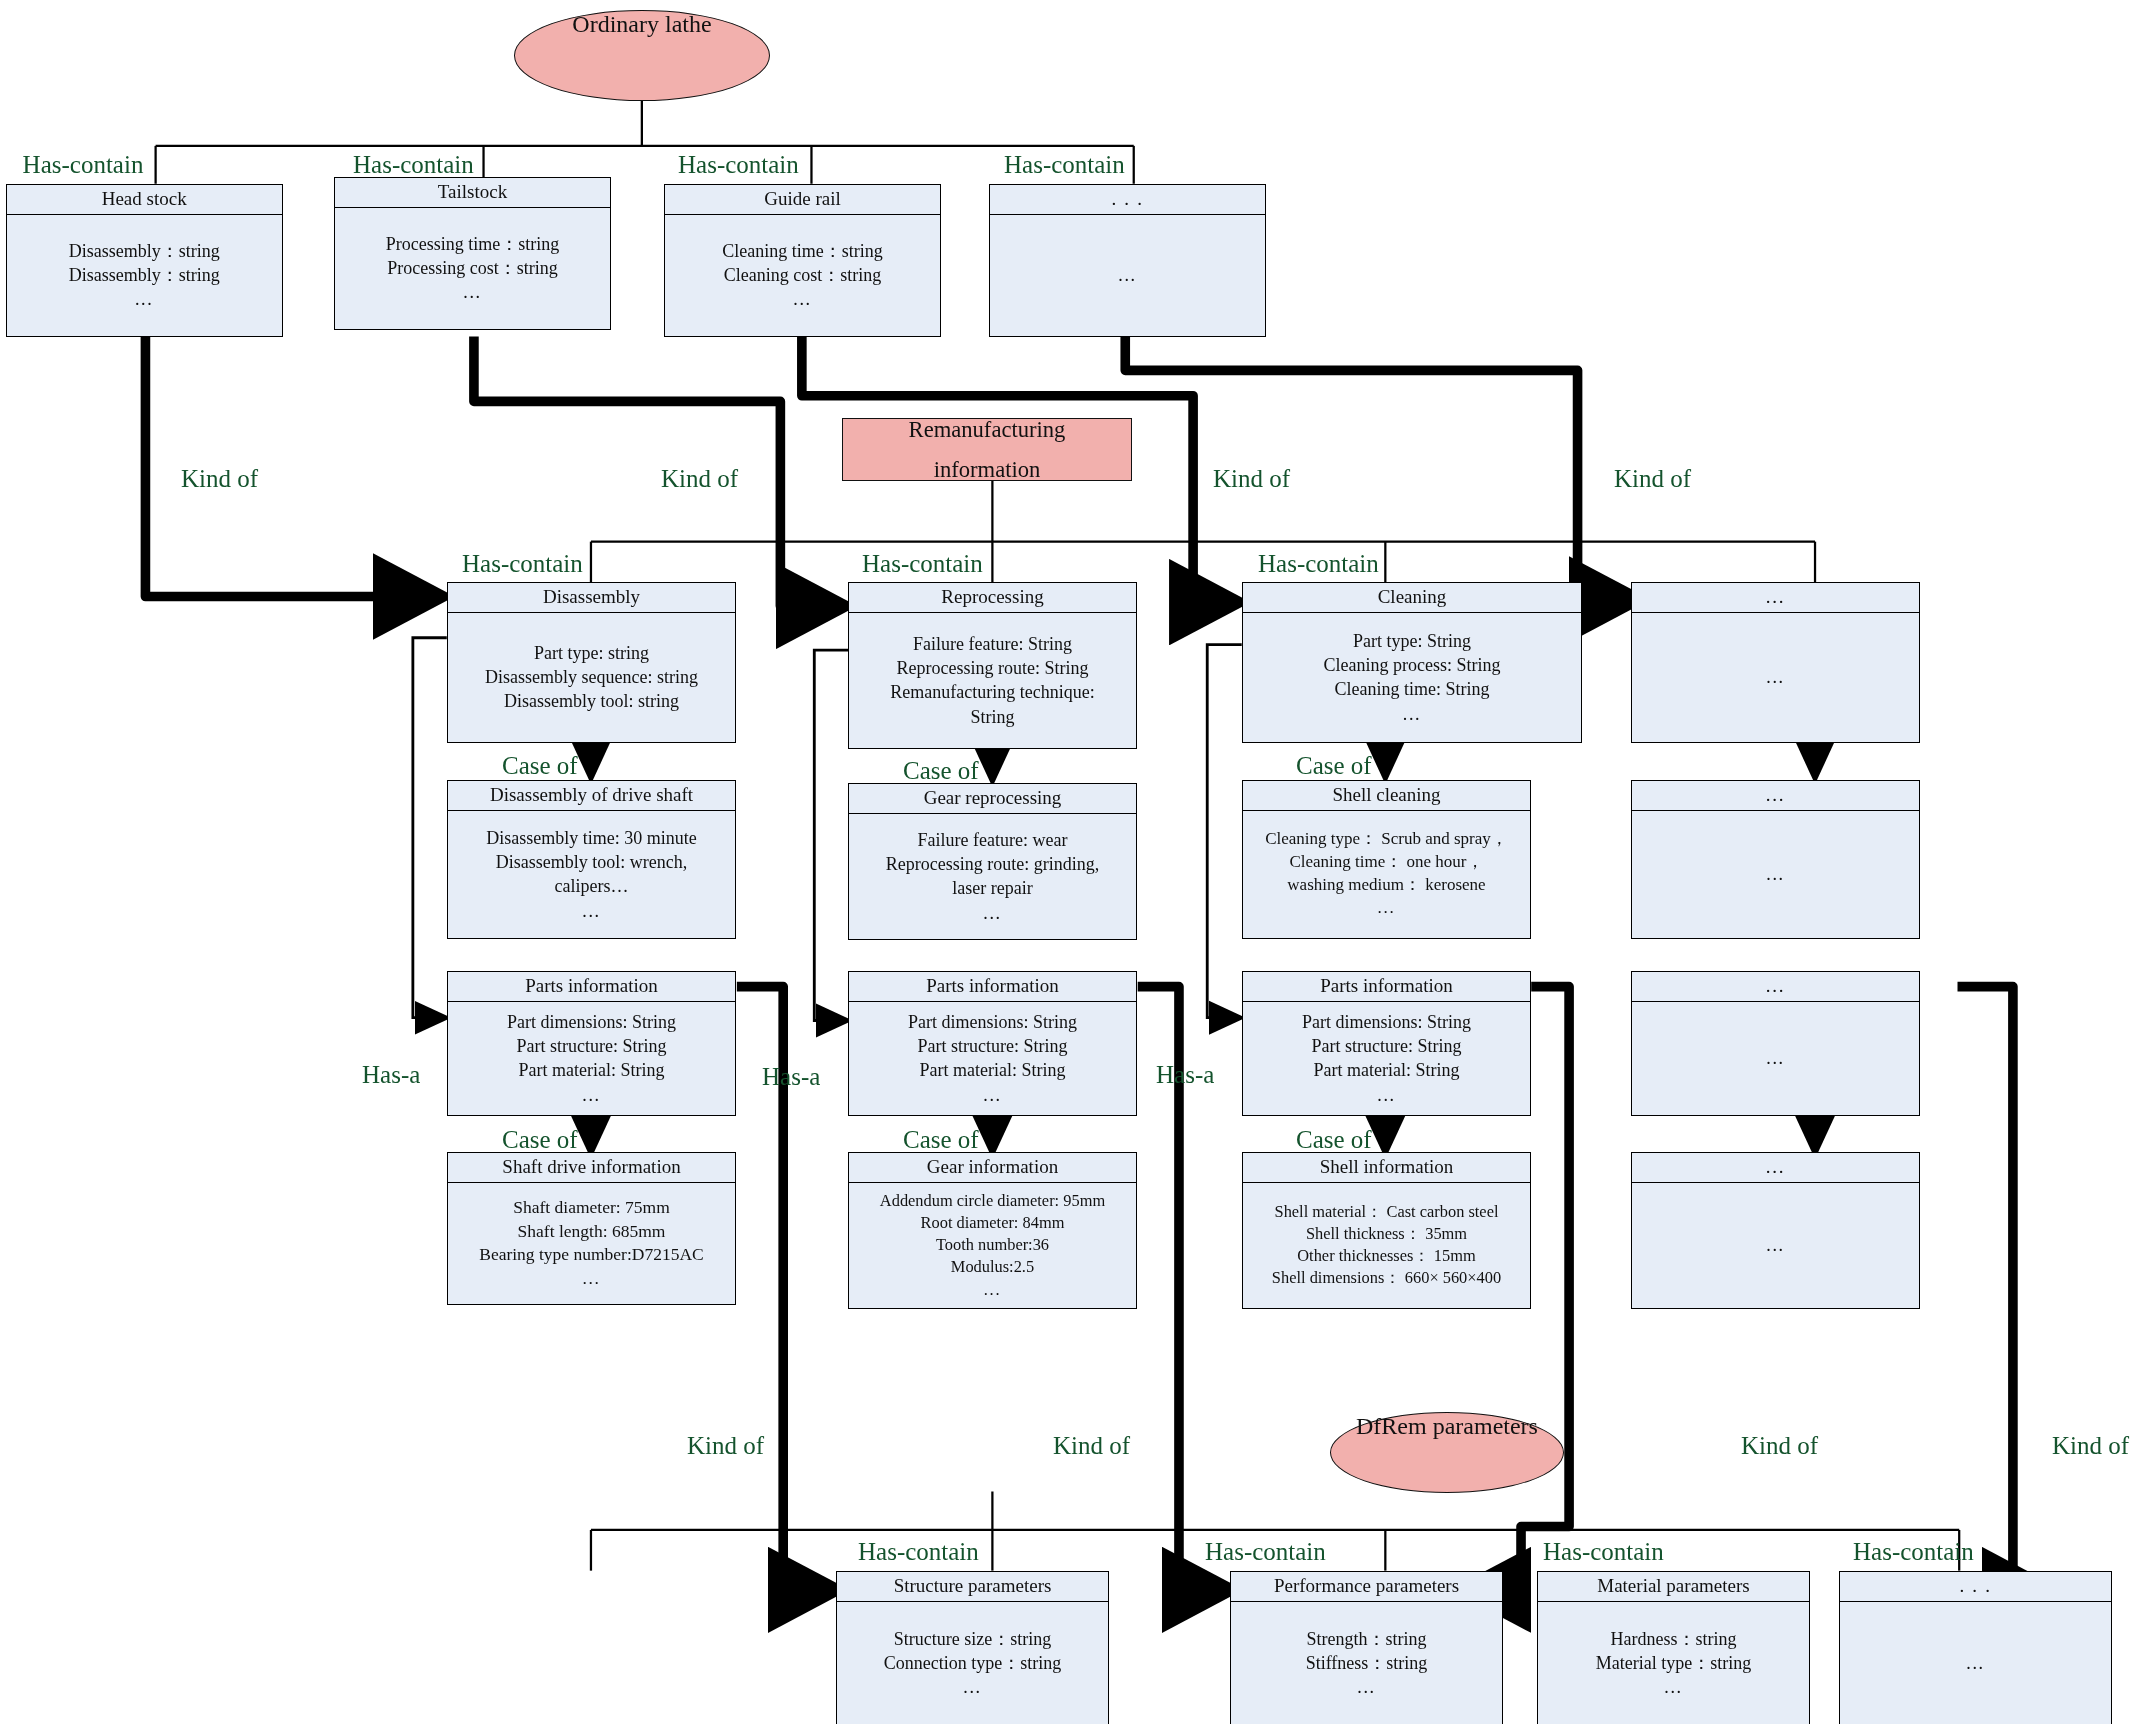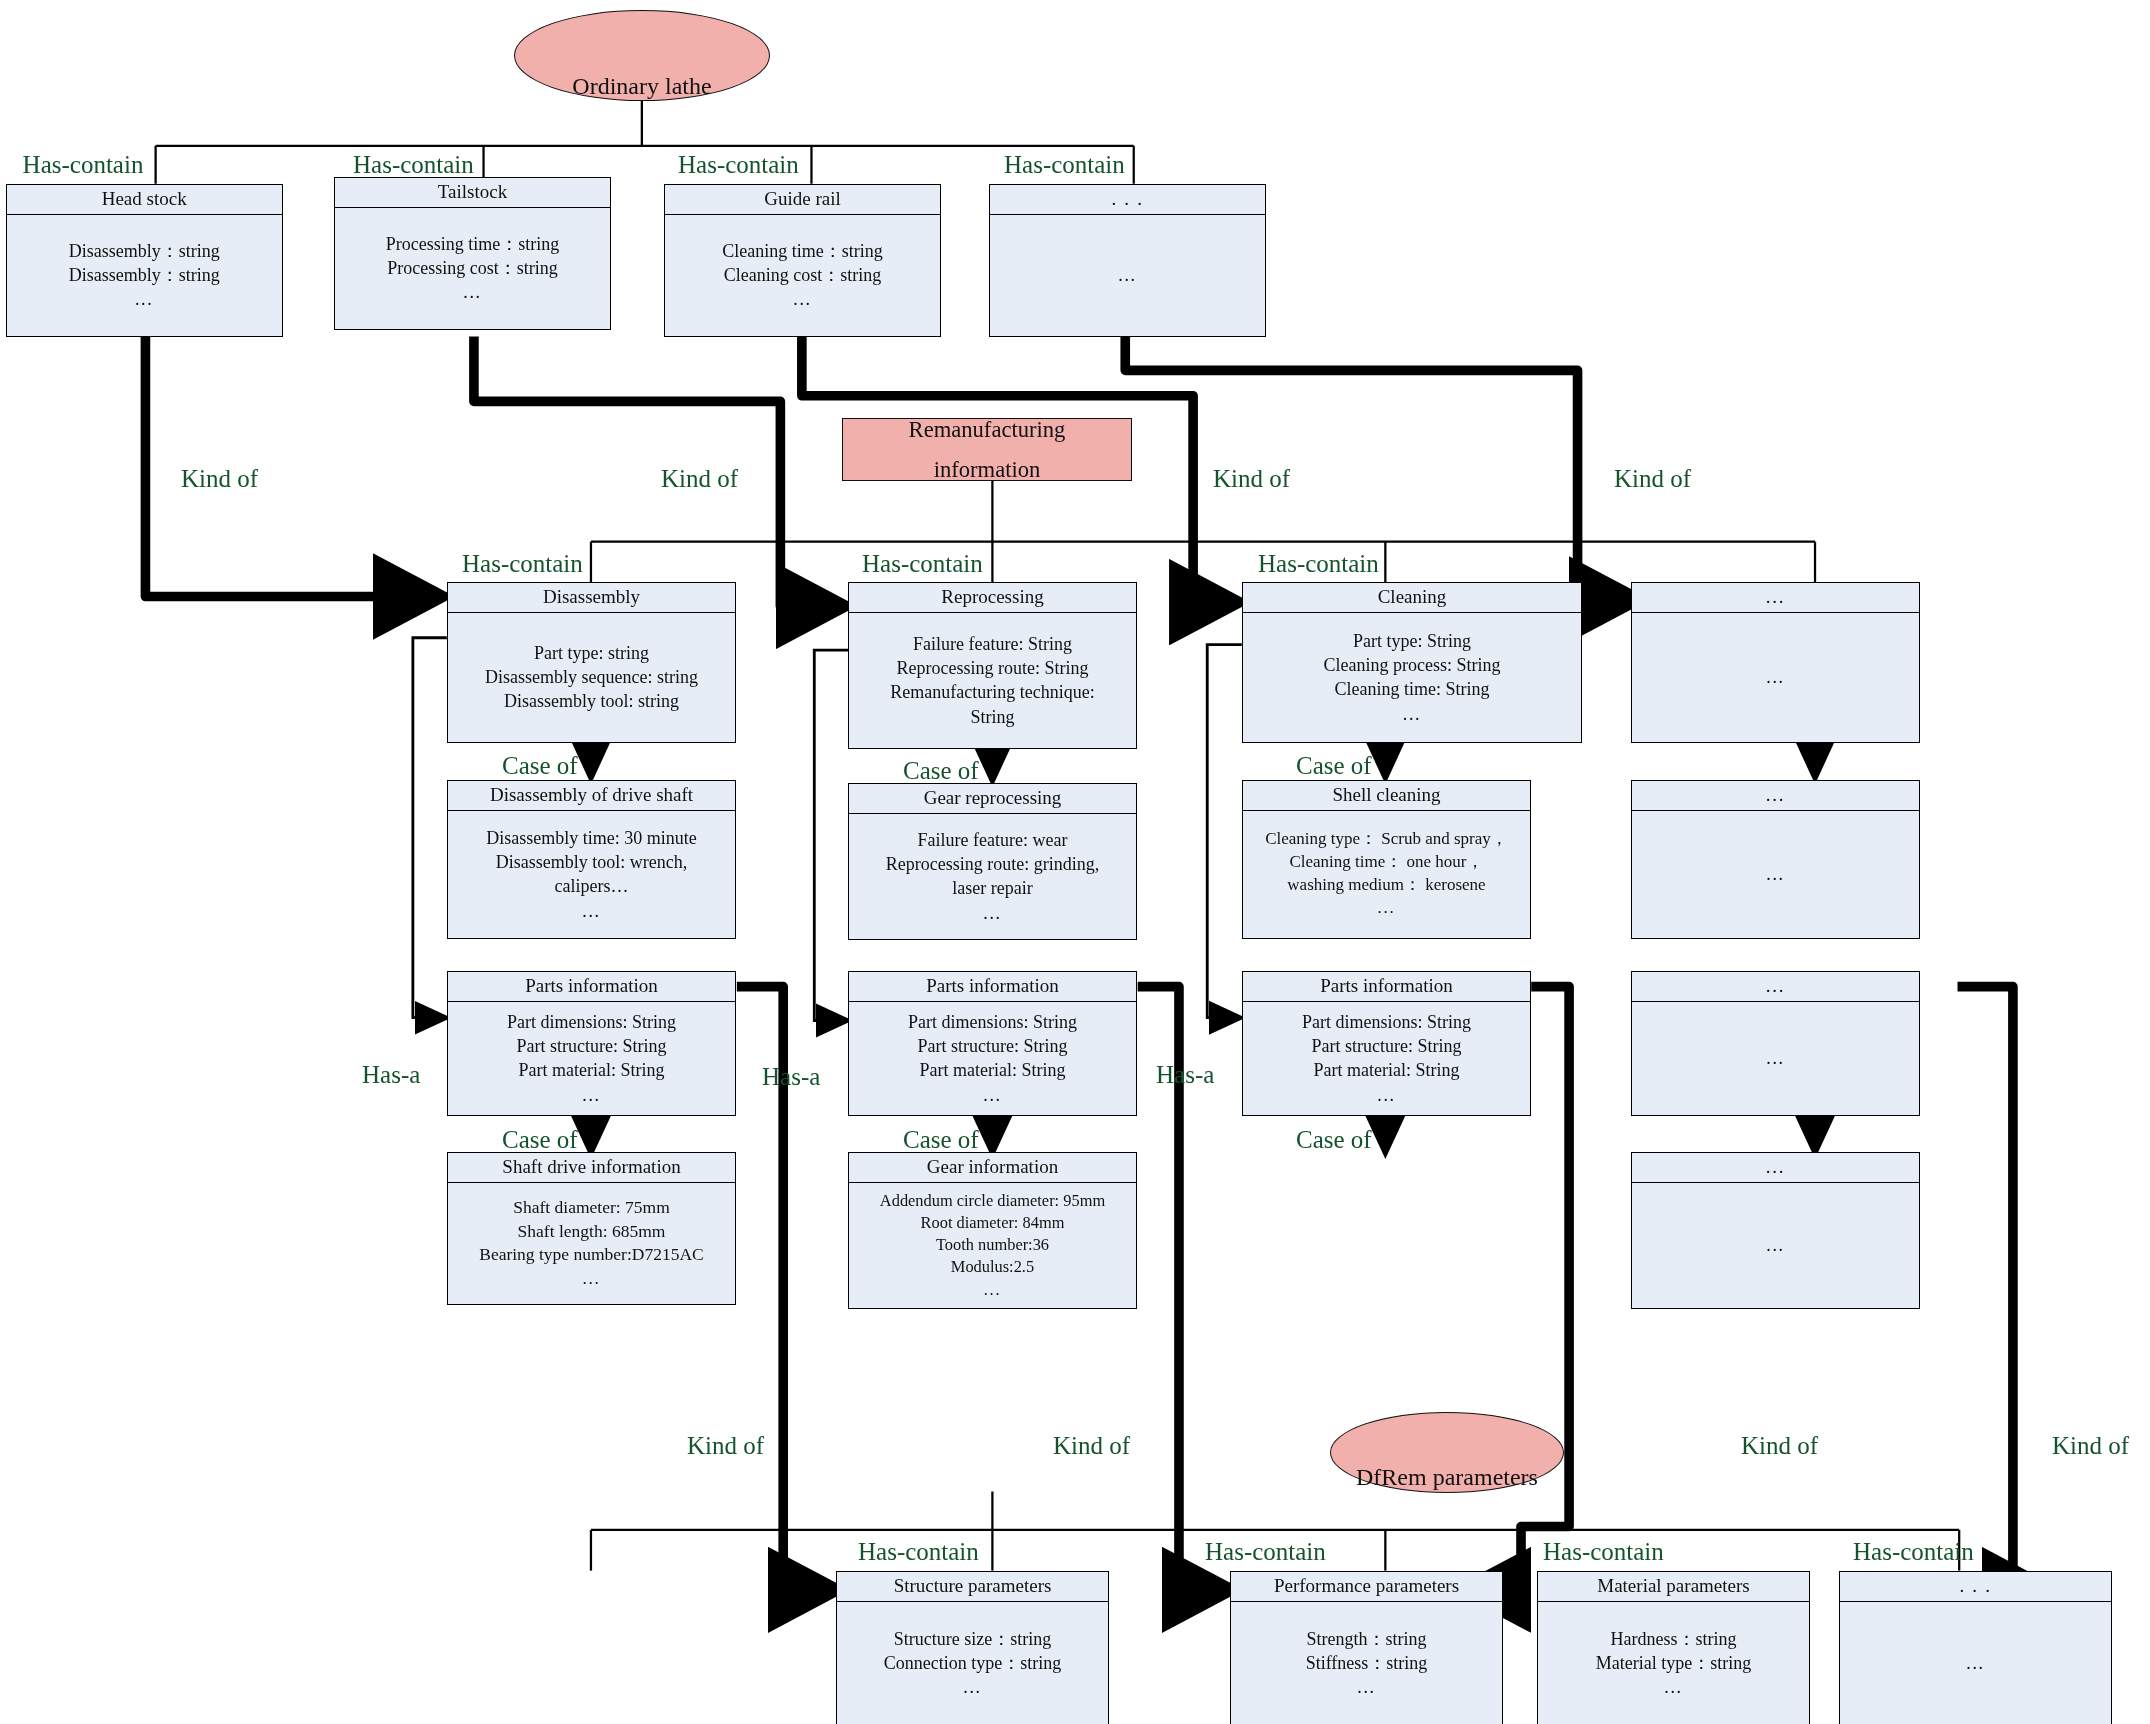--- a/index.html
+++ b/index.html
@@ -2,21 +2,21 @@
 <html style="font-size:9px"><head>
 <meta charset="utf-8">
 <style>
   html,body{margin:0;padding:0;background:#ffffff;}
   body{font-family:"Liberation Serif","DejaVu Serif",serif;}
   #canvas{position:relative;width:2151px;height:1725px;background:#fff;overflow:hidden;}
   svg.wires{position:absolute;left:0;top:0;width:2151px;height:1725px;pointer-events:none;}
 
   .ellipse{
     position:absolute;background:#f2b0ad;border:1.1px solid #111;border-radius:50%;
-    display:flex;align-items:flex-end;justify-content:center;text-align:center;
+    display:flex;align-items:flex-start;justify-content:center;text-align:center;
     font-size:24px;color:#111;line-height:1.15;
   }
   .pinkbox{
     position:absolute;background:#f2b0ad;border:1.1px solid #111;
     display:flex;align-items:center;justify-content:center;text-align:center;
     font-size:22.6px;color:#111;line-height:1.2;
   }
   .uml{
     position:absolute;background:#e6edf7;border:1.7px solid #000;
     display:flex;flex-direction:column;box-sizing:border-box;
@@ -318,20 +318,29 @@
     <div class="hdr">Gear information</div>
     <div class="body" style="font-size:16.4px;">
       <span class="ln">Addendum circle diameter: 95mm</span>
       <span class="ln">Root diameter: 84mm</span>
       <span class="ln">Tooth number:36</span>
       <span class="ln">Modulus:2.5</span>
       <span class="ln dots">...</span>
     </div>
   </div>
 
+  <div class="uml" style="left:1242px;top:1152px;width:289px;height:157px;">
+    <div class="hdr">Shell information</div>
+    <div class="body" style="font-size:16.4px;">
+      <span class="ln">Shell material： Cast carbon steel</span>
+      <span class="ln">Shell thickness： 35mm</span>
+      <span class="ln">Other thicknesses： 15mm</span>
+      <span class="ln">Shell dimensions： 660× 560×400</span>
+    </div>
+  </div>
 
   <div class="uml" style="left:1631px;top:1152px;width:289px;height:157px;">
     <div class="hdr dots">...</div>
     <div class="body">
       <span class="ln dots">...</span>
     </div>
   </div>
 
   <div class="lbl" style="left:687px;top:1433px;">Kind of</div>
   <div class="lbl" style="left:1053px;top:1433px;">Kind of</div>

